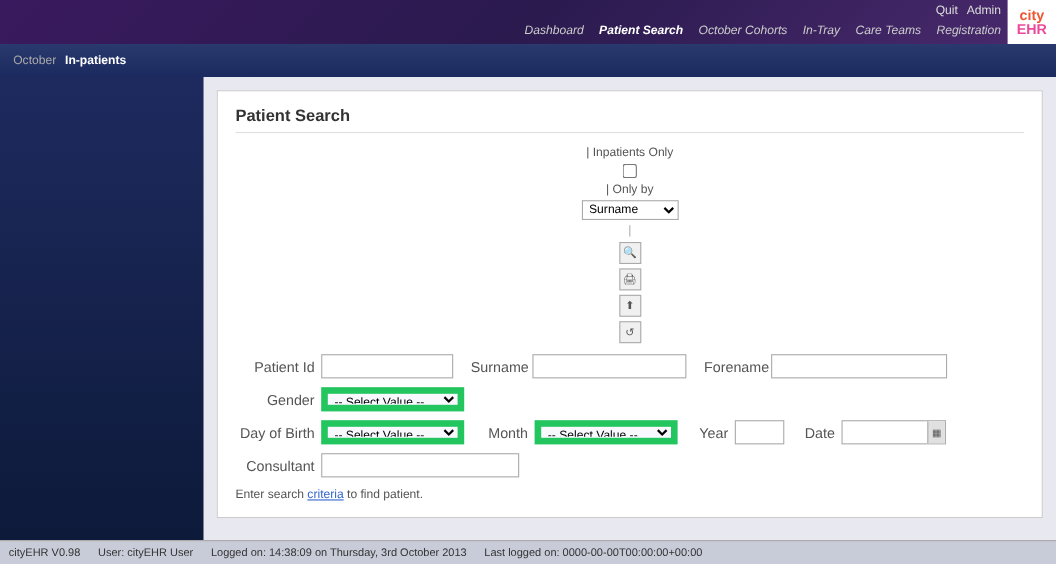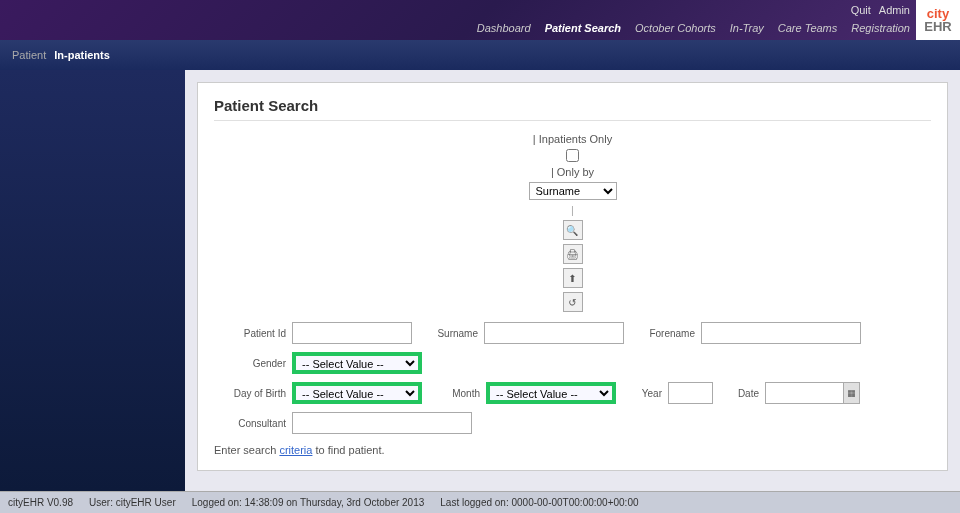--- a/index.html
+++ b/index.html
@@ -21,21 +21,21 @@
       right: 0;
       top: 0;
       background: #fff;
       width: 44px;
       height: 40px;
       display: flex;
       align-items: center;
       justify-content: center;
     }
     #top-nav .brand .city { color: #e53; font-size: 13px; font-weight: bold; line-height: 1; }
-    #top-nav .brand .ehr { color: #737373; font-size: 13px; font-weight: bold; line-height: 1; }
+    #top-nav .brand .ehr { color: #ec4899; font-size: 13px; font-weight: bold; line-height: 1; }
     #top-nav .brand-text { display: flex; flex-direction: column; align-items: center; }
     .nav-right-top {
       position: absolute;
       right: 50px;
       top: 4px;
       display: flex;
       gap: 8px;
       font-size: 11px;
       color: #ccc;
     }
@@ -140,34 +140,34 @@
 
     
     .form-row {
       display: flex;
       align-items: center;
       margin-bottom: 8px;
       gap: 6px;
     }
     .form-label {
       color: #555;
-      font-size: 10px;
+      font-size: 13px;
       text-align: right;
     }
     .form-input {
       height: 22px;
       border: 1px solid #aaa;
       padding: 2px 4px;
       font-size: 11px;
       background: #fff;
     }
 
     select.form-select {
       height: 22px;
-      border: 4px solid #22c55e;
+      border: 6px solid #22c55e;
       padding: 1px 2px;
       font-size: 11px;
       background: #f8f8ff;
     }
 
     .hint-text {
       margin-top: 10px;
       font-size: 11px;
       color: #555;
     }
@@ -234,21 +234,21 @@
     </div>
   <div class="brand">
     <div class="brand-text">
       <span class="city">city</span>
       <span class="ehr">EHR</span>
     </div>
   </div>
 </div>
 
 <div id="breadcrumb-bar">
-  <span class="recent">Patient</span>
+  <span class="recent">October</span>
   <span class="current">In-patients</span>
 </div>
 
 <div id="main-area">
   <div id="sidebar"></div>
 
   <div id="content">
     <div class="search-panel">
       <h2>Patient Search</h2>
 

